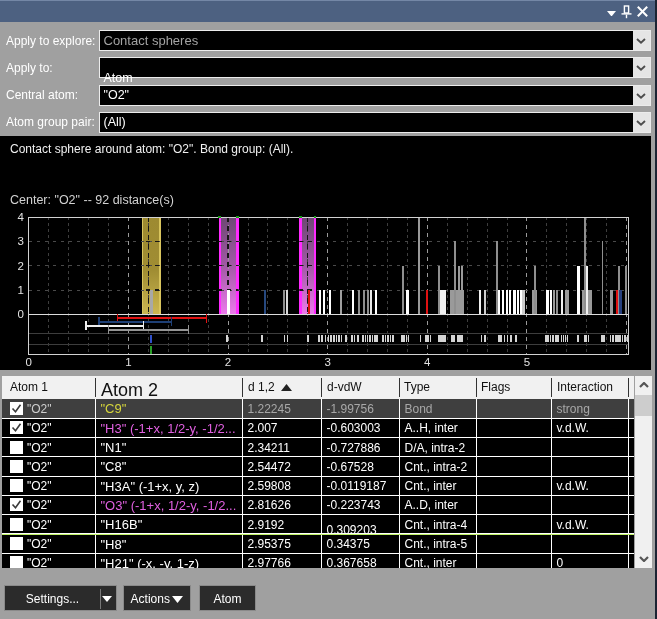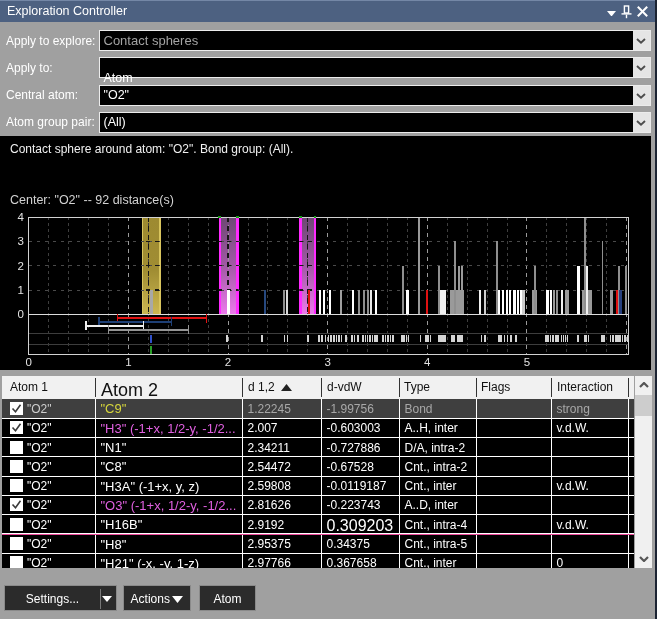--- a/index.html
+++ b/index.html
@@ -2,21 +2,20 @@
 <html><head><meta charset="utf-8">
 <style>
 *{margin:0;padding:0}
 html,body{width:657px;height:619px;overflow:hidden}
 body{background:#a0a0a0;font-family:"Liberation Sans",sans-serif;position:relative}
 span{white-space:nowrap}
 </style></head>
 <body>
 
 <div style="position:absolute;left:0;top:0;width:655px;height:22px;background:#4d6181;border-top:1px solid #7487a6;box-sizing:border-box">
- <span style="position:absolute;left:7px;top:3px;font-size:12.5px;color:#fff">Exploration Controller</span>
  <svg width="9" height="5.5" style="position:absolute;left:607px;top:9.5px">
       <polygon points="0,0 9,0 4.5,5.5" fill="#fff"></polygon>
     </svg>
  <svg width="13" height="14" style="position:absolute;left:620px;top:4px">
    <rect x="4.4" y="1" width="4.2" height="7" fill="none" stroke="#fff" stroke-width="1.4"></rect>
    <line x1="1.5" y1="8.9" x2="11.5" y2="8.9" stroke="#fff" stroke-width="1.4"></line>
    <line x1="6.5" y1="9.6" x2="6.5" y2="13.2" stroke="#fff" stroke-width="1.4"></line>
  </svg>
  <svg width="11" height="11" style="position:absolute;left:637px;top:5px">
    <line x1="0.8" y1="0.8" x2="10.2" y2="10.2" stroke="#fff" stroke-width="2"></line>
@@ -316,21 +315,21 @@
 <text x="24" y="133.7" font-size="11.5" fill="#e2e2e2" text-anchor="end" font-family="Liberation Sans, sans-serif">2</text>
 <text x="24" y="109.3" font-size="11.5" fill="#e2e2e2" text-anchor="end" font-family="Liberation Sans, sans-serif">3</text>
 <text x="24" y="85.0" font-size="11.5" fill="#e2e2e2" text-anchor="end" font-family="Liberation Sans, sans-serif">4</text>
 <text x="28.8" y="229.5" font-size="11.5" fill="#e2e2e2" text-anchor="middle" font-family="Liberation Sans, sans-serif">0</text>
 <text x="128.4" y="229.5" font-size="11.5" fill="#e2e2e2" text-anchor="middle" font-family="Liberation Sans, sans-serif">1</text>
 <text x="228.0" y="229.5" font-size="11.5" fill="#e2e2e2" text-anchor="middle" font-family="Liberation Sans, sans-serif">2</text>
 <text x="327.7" y="229.5" font-size="11.5" fill="#e2e2e2" text-anchor="middle" font-family="Liberation Sans, sans-serif">3</text>
 <text x="427.3" y="229.5" font-size="11.5" fill="#e2e2e2" text-anchor="middle" font-family="Liberation Sans, sans-serif">4</text>
 <text x="526.9" y="229.5" font-size="11.5" fill="#e2e2e2" text-anchor="middle" font-family="Liberation Sans, sans-serif">5</text>
 </svg>
-<div style="position:absolute;left:2px;top:376.0px;width:632px;height:191.6px;background:#ec4899;overflow:hidden">
+<div style="position:absolute;left:2px;top:376.0px;width:632px;height:191.6px;background:#bef264;overflow:hidden">
 <div style="position:absolute;left:0;top:0;width:632px;height:23.4px;background:#f1f1f1">
 <span style="position:absolute;left:8px;top:4px;font-size:12px;color:#111">Atom 1</span>
 <span style="position:absolute;left:99px;top:4px;font-size:18px;color:#111">Atom 2</span>
 <span style="position:absolute;left:246px;top:4px;font-size:12px;color:#111">d 1,2</span>
 <span style="position:absolute;left:325px;top:4px;font-size:12px;color:#111">d-vdW</span>
 <span style="position:absolute;left:402px;top:4px;font-size:12px;color:#111">Type</span>
 <span style="position:absolute;left:479px;top:4px;font-size:12px;color:#111">Flags</span>
 <span style="position:absolute;left:555px;top:4px;font-size:12px;color:#111">Interaction</span>
 <svg width="11" height="7" style="position:absolute;left:279px;top:8px">
         <polygon points="5.5,0 11,7 0,7" fill="#222"></polygon>
@@ -443,21 +442,21 @@
 <div style="position:absolute;left:397.0px;top:0;width:1px;height:19.3px;background:#fff"></div>
 <div style="position:absolute;left:473.5px;top:0;width:1px;height:19.3px;background:#fff"></div>
 <div style="position:absolute;left:549.0px;top:0;width:1px;height:19.3px;background:#fff"></div>
 <div style="position:absolute;left:626.0px;top:0;width:1px;height:19.3px;background:#fff"></div>
 </div>
 <div style="position:absolute;left:0;top:139.2px;width:632px;height:19.3px;background:#000;border-bottom:1px solid #fff;box-sizing:border-box">
 <div style="position:absolute;left:8px;top:2.5px;width:13px;height:13px;background:#fff"></div>
 <span style="position:absolute;left:25px;top:2.5px;font-size:12px;color:#fff;white-space:nowrap">"O2"</span>
 <span style="position:absolute;left:98.5px;top:2.0px;font-size:13px;color:#ffffff;white-space:nowrap">"H16B"</span>
 <span style="position:absolute;left:245.5px;top:2.5px;font-size:12px;color:#fff;white-space:nowrap">2.9192</span>
-<span style="position:absolute;left:324.5px;top:2px;font-size:16px;color:#fff;white-space:nowrap">0.309203</span>
+<span style="position:absolute;left:324.5px;top:8px;font-size:12px;color:#fff;white-space:nowrap">0.309203</span>
 <span style="position:absolute;left:402.5px;top:2.5px;font-size:12px;color:#fff;white-space:nowrap">Cnt., intra-4</span>
 <span style="position:absolute;left:554.5px;top:2.5px;font-size:12px;color:#fff;white-space:nowrap">v.d.W.</span>
 <div style="position:absolute;left:92.5px;top:0;width:1px;height:19.3px;background:#fff"></div>
 <div style="position:absolute;left:240.0px;top:0;width:1px;height:19.3px;background:#fff"></div>
 <div style="position:absolute;left:318.5px;top:0;width:1px;height:19.3px;background:#fff"></div>
 <div style="position:absolute;left:397.0px;top:0;width:1px;height:19.3px;background:#fff"></div>
 <div style="position:absolute;left:473.5px;top:0;width:1px;height:19.3px;background:#fff"></div>
 <div style="position:absolute;left:549.0px;top:0;width:1px;height:19.3px;background:#fff"></div>
 <div style="position:absolute;left:626.0px;top:0;width:1px;height:19.3px;background:#fff"></div>
 </div>

